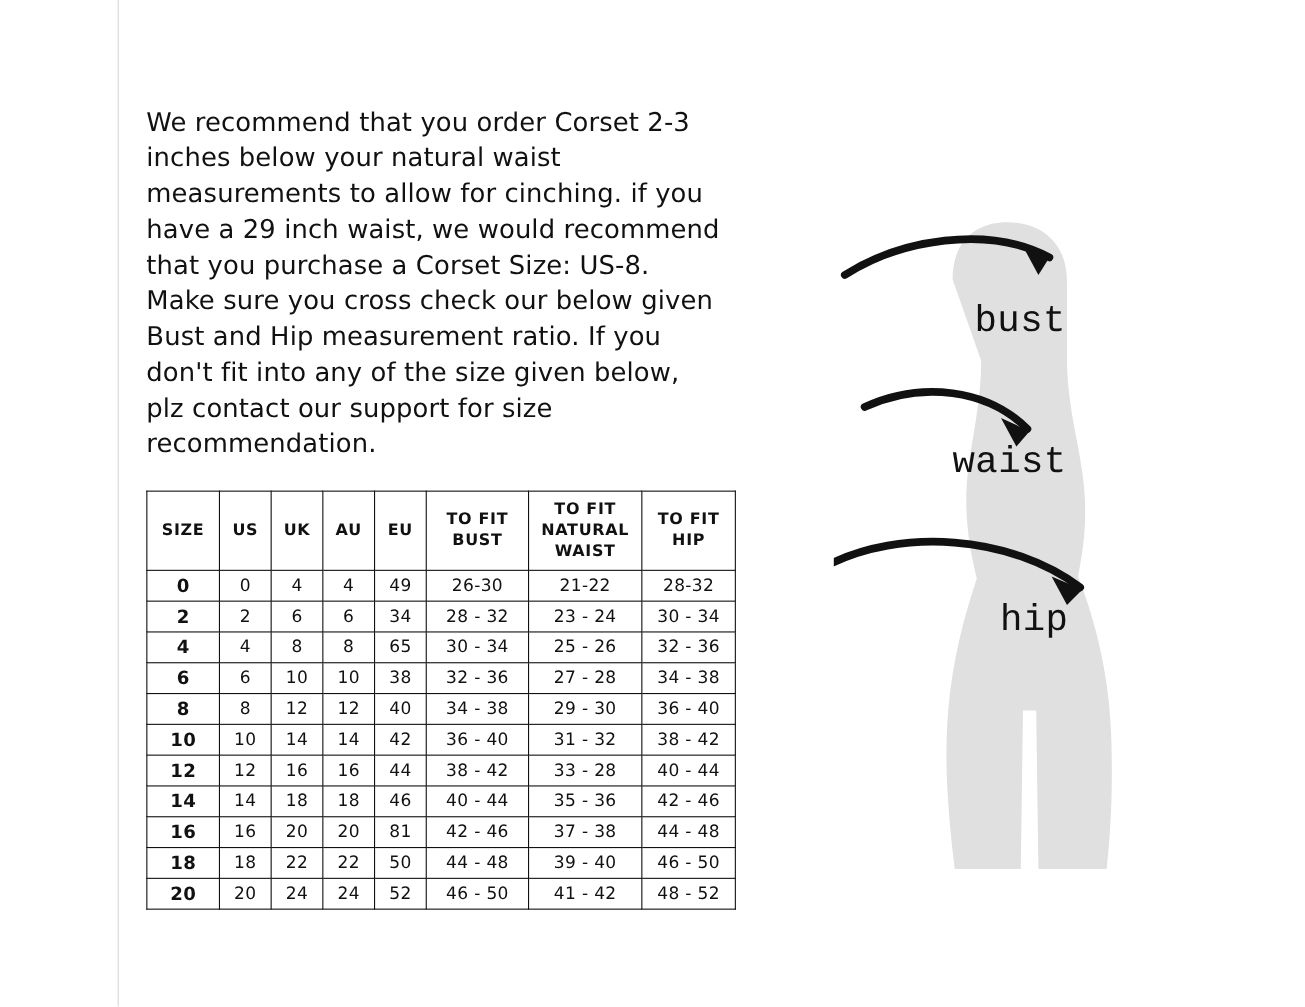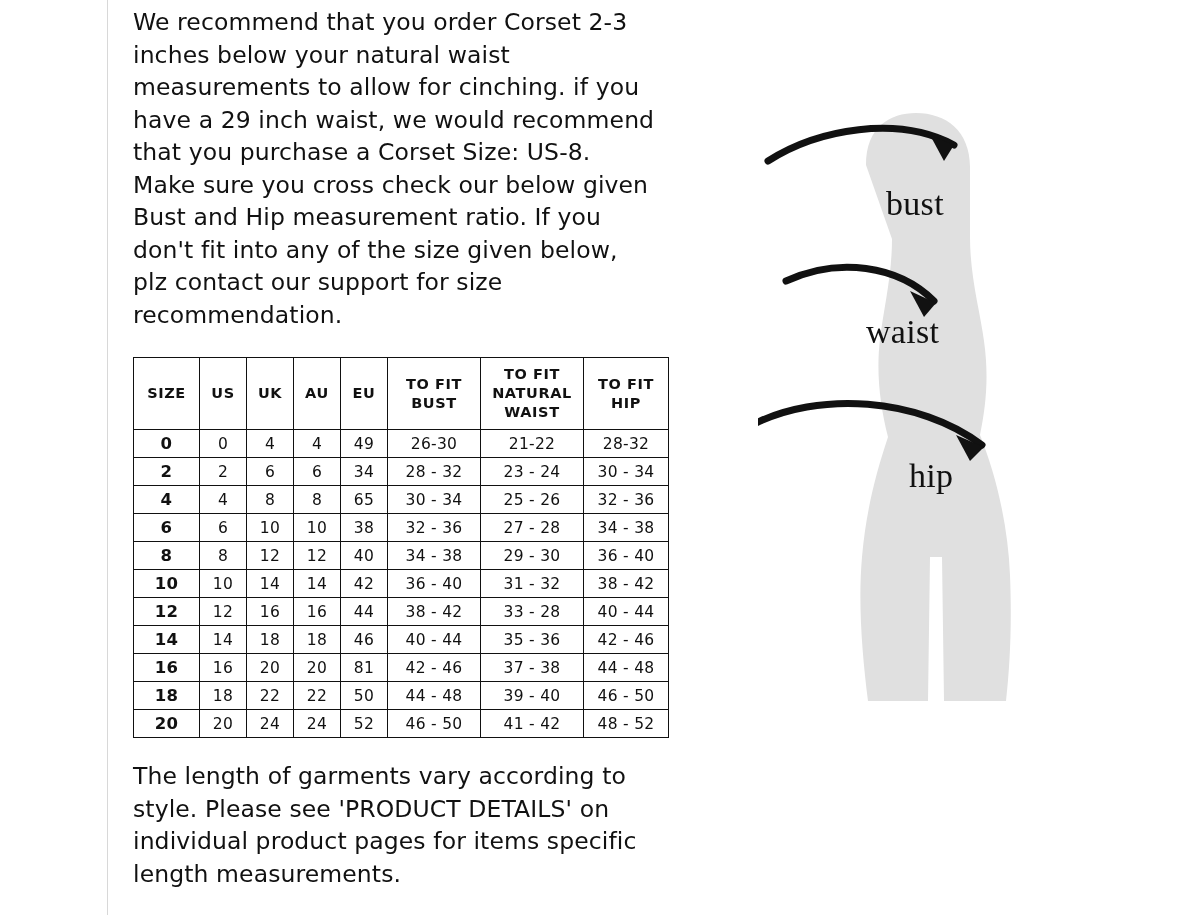--- a/index.html
+++ b/index.html
@@ -12,20 +12,21 @@
     height: 915px;
     font-family: "DejaVu Sans", sans-serif;
     color: #111111;
     position: relative;
     overflow: hidden;
   }
   .page {
     position: absolute;
     inset: 0;
     display: flex;
+    align-items: center;
   }
   .left-rule {
     width: 108px;
     flex: 0 0 108px;
     border-right: 1px solid #d8d8d8;
     height: 915px;
     box-sizing: border-box;
   }
   .content {
     flex: 1 1 auto;
@@ -104,21 +105,21 @@
     width: 380px;
     height: 680px;
   }
   .figure-svg {
     position: absolute;
     left: 0;
     top: 0;
   }
   .fig-label {
     position: absolute;
-    font-family: Liberation Serif, serif;
+    font-family: Liberation Mono, monospace;
     font-size: 34px;
     color: #111111;
     letter-spacing: 0.3px;
   }
   .lbl-bust  { left: 128px; top: 80px; }
   .lbl-waist { left: 108px; top: 208px; }
   .lbl-hip   { left: 151px; top: 352px; }
 </style>
 </head>
 <body>
@@ -263,21 +264,20 @@
             <td>24</td>
             <td>24</td>
             <td>52</td>
             <td>46 - 50</td>
             <td>41 - 42</td>
             <td>48 - 52</td>
           </tr>
         </tbody>
       </table>
 
-      <p class="outro">The length of garments vary according to style. Please see 'PRODUCT DETAILS'  on individual product pages for items specific length measurements.</p>
 
     </div>
 
     <div class="figure-col">
       <div class="figure-wrap">
 
         <svg class="figure-svg" width="380" height="680" viewBox="0 0 380 680">
 
           <path d="M 108 60
                    C 108 22, 132 8, 158 8

